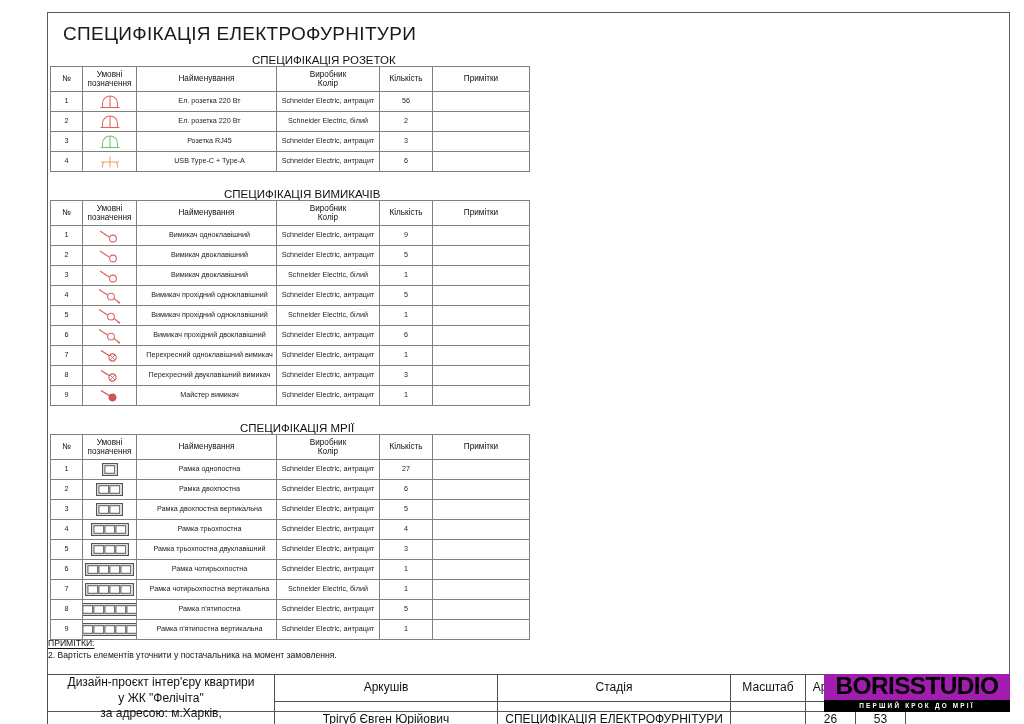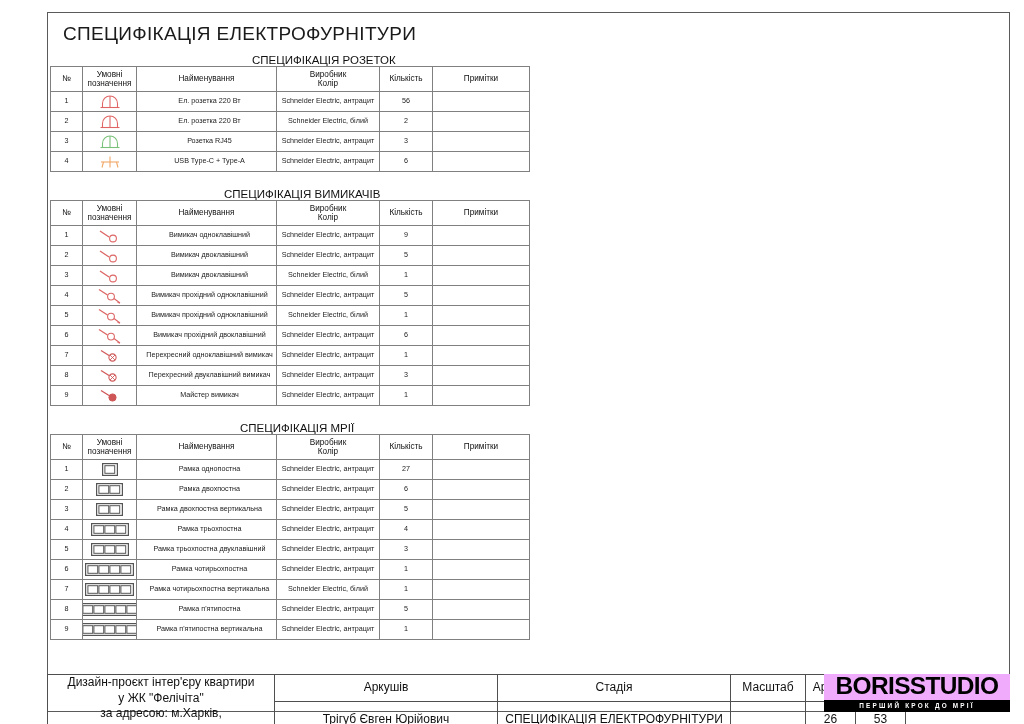--- a/index.html
+++ b/index.html
@@ -145,21 +145,21 @@
   .st-stage-val { font-size: 8.2px; }
   .st-num { font-size: 10px; }
 
   
   .logo-box {
     position: absolute;
     left: 824px;
     top: 674px;
     width: 186px;
     height: 38px;
-    background: #f0abfc;
+    background: #a21caf;
     display: flex;
     flex-direction: column;
     justify-content: center;
   }
   .logo-main {
     font-family: "Liberation Sans", sans-serif;
     font-weight: bold;
     font-size: 23.5px;
     letter-spacing: -0.6px;
     color: #000;
@@ -612,20 +612,22 @@
           </td>
           <td class="col-name cell-name">Рамка п'ятипостна вертикальна</td>
           <td class="col-maker">Schneider Electric, антрацит</td>
           <td class="col-qty cell-qty">1</td>
           <td class="col-notes"></td>
         </tr>
       </tbody>
   </table>
 
   <div class="notes">
+    <div class="notes-head">ПРИМІТКИ:</div>
+    <div class="note-line">2. Вартість елементів уточнити у постачальника на момент замовлення.</div>
   </div>
 
   <table class="stamp">
     <tbody>
         <tr class="stamp-row-h">
       <td class="st-project" rowspan="2">
         <span>Дизайн-проєкт інтер'єру квартири</span><br>
         <span>у ЖК "Фелічіта"</span><br>
         <span>за адресою: м.Харків, вул.Професорська 2</span>
       </td>

